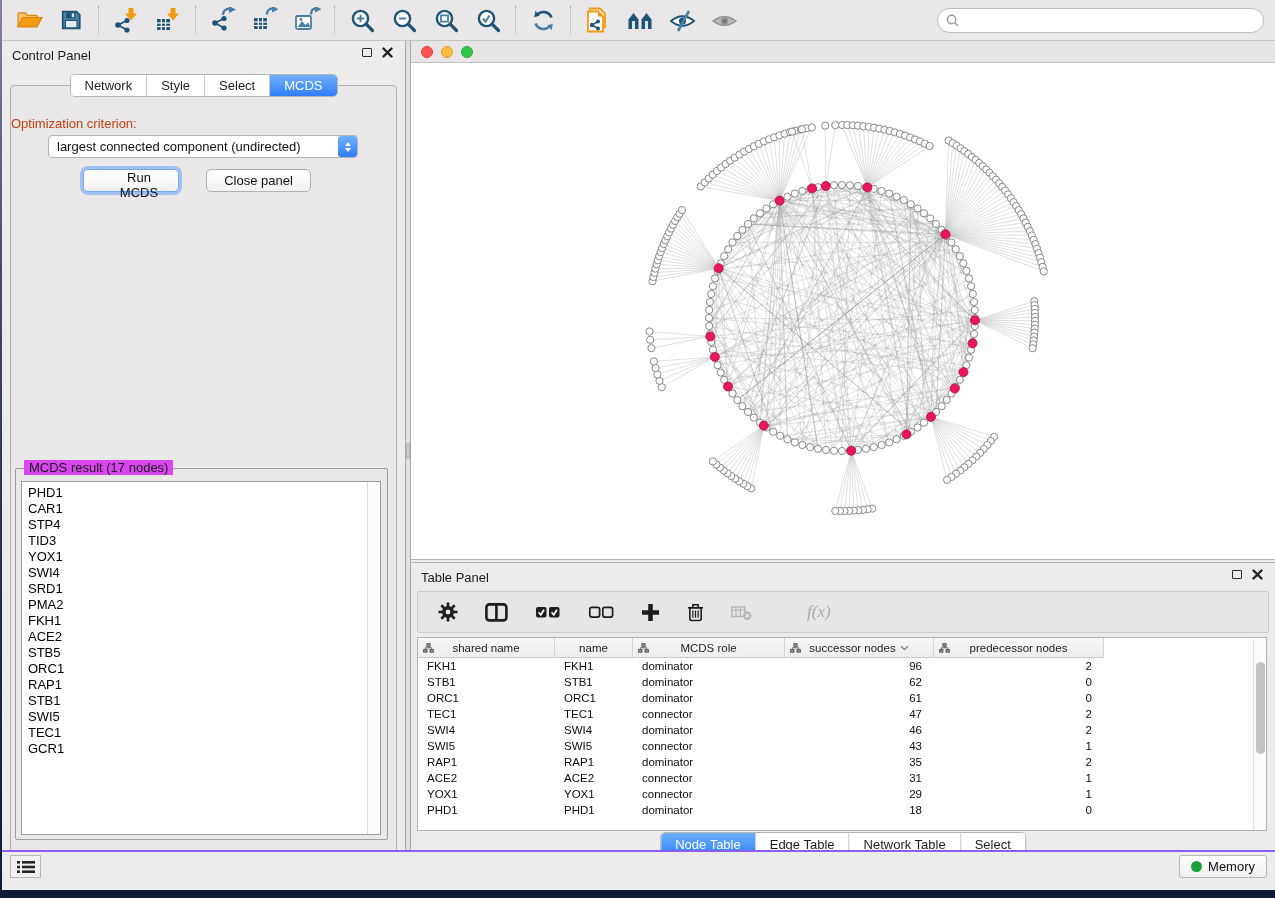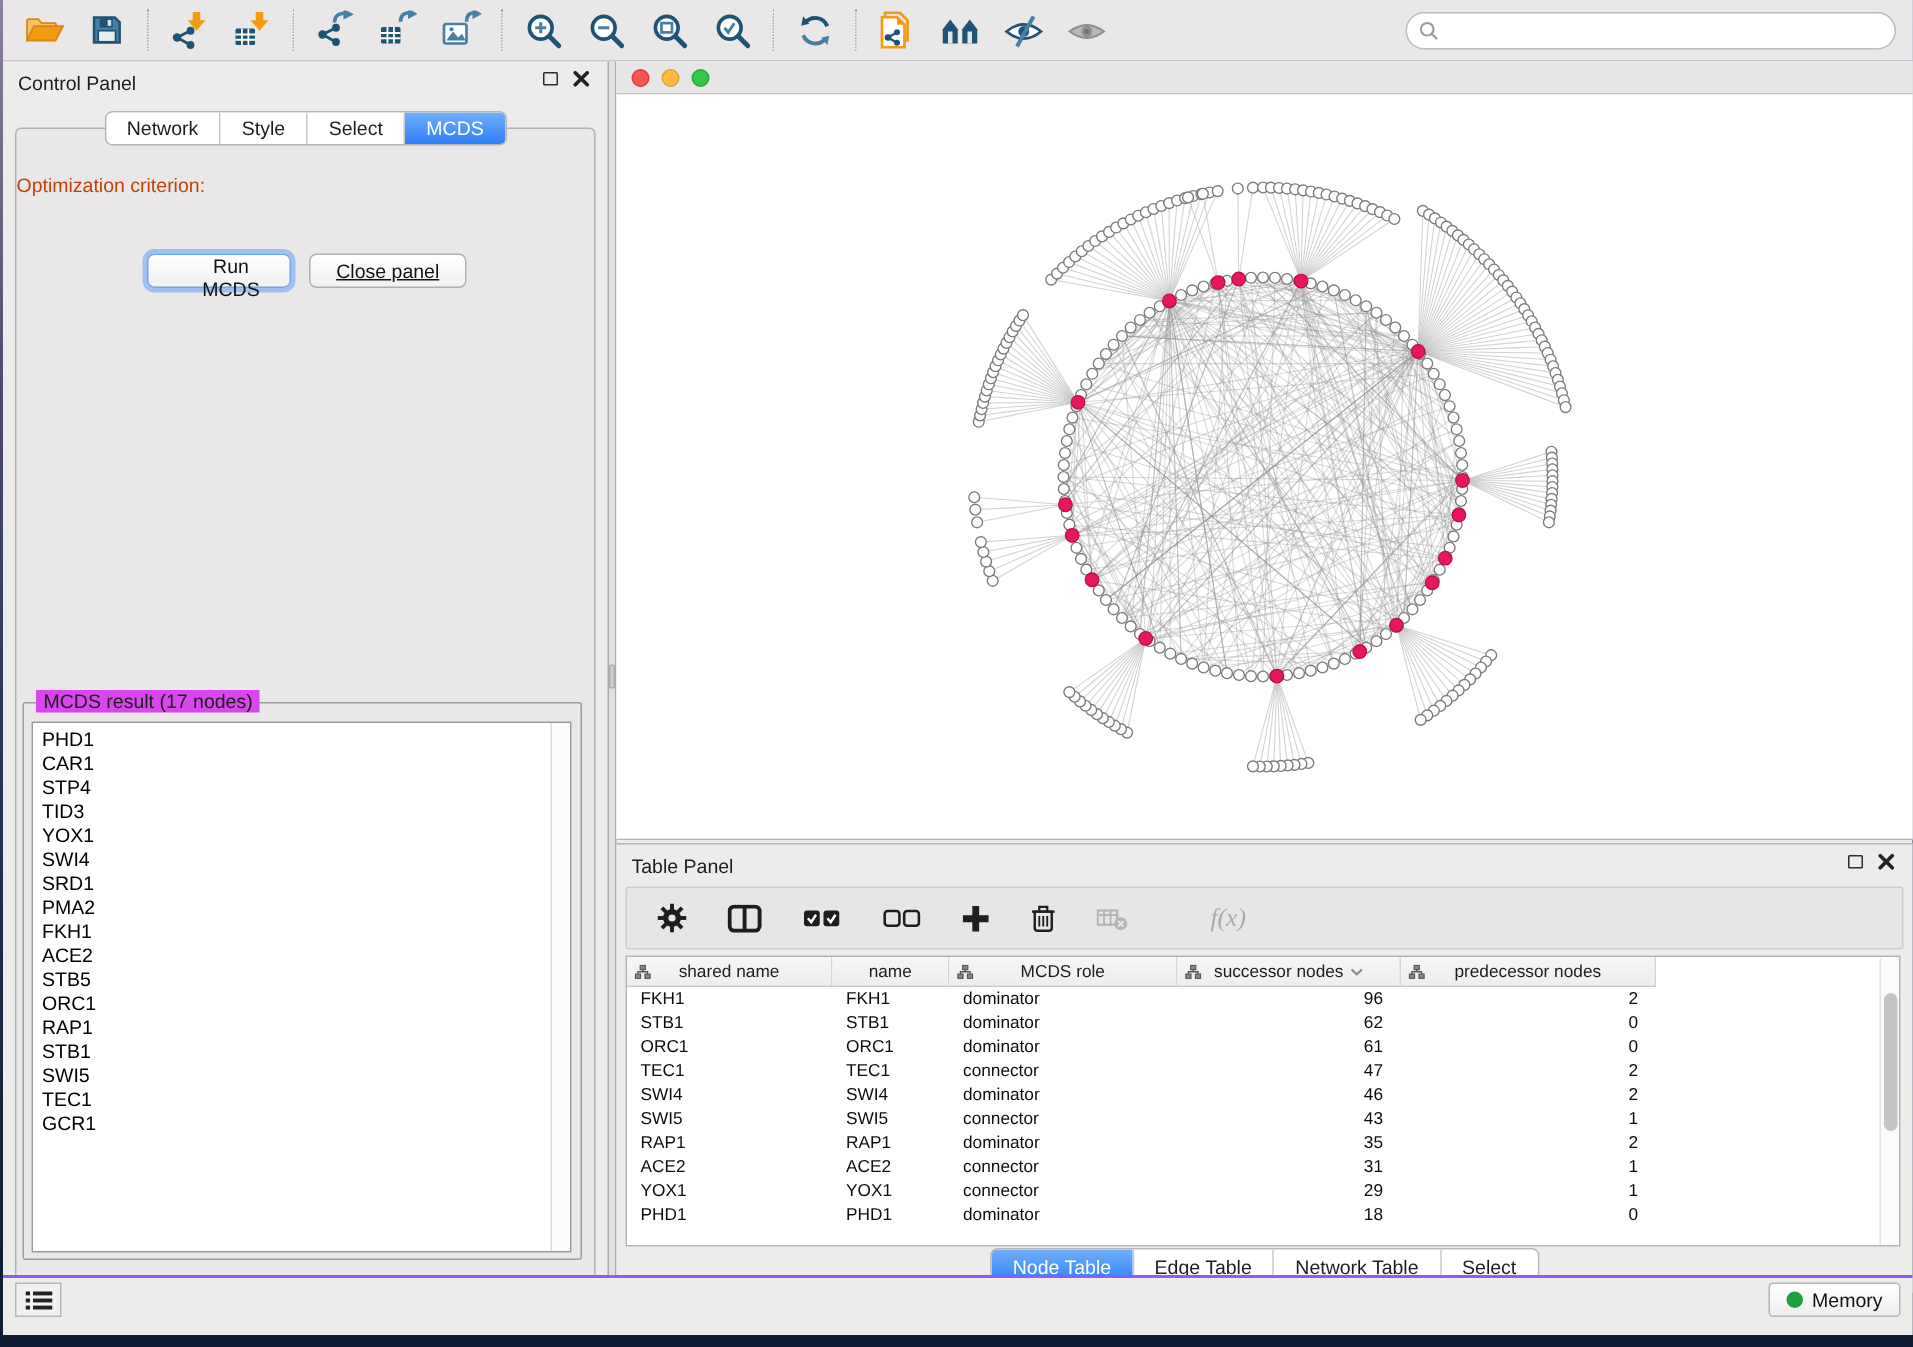--- a/index.html
+++ b/index.html
@@ -45,22 +45,22 @@
   .select .val { flex:1; font-size:13px; color:#111; padding-left:8px; white-space:nowrap; overflow:hidden; }
   .stepper { width:19px; height:21px; margin-right:0px; border-radius:3px;
     background:linear-gradient(#6fb0fb,#2f7ef8); display:flex; flex-direction:column;
     align-items:center; justify-content:center; gap:2px; }
   .stepper i { width:0; height:0; border-left:3.5px solid transparent; border-right:3.5px solid transparent; }
   .stepper .up { border-bottom:4px solid #fff; }
   .stepper .dn { border-top:4px solid #fff; }
   .btn { height:23px; background:linear-gradient(#ffffff,#f1f1f1); border:1px solid #b0b0b0;
     border-radius:5px; font:13px "Liberation Sans",sans-serif; color:#111; padding:0 12px; cursor:pointer; }
   .btn.focus-ring { box-shadow:0 0 0 3px rgba(100,160,250,.55); border-color:#74a7e8; }
-  #run-btn { position:absolute; left:87px; top:83px; width:96px;padding-left:28px; }
-  #closepanel-btn { position:absolute; left:195px; top:83px; width:105px;text-decoration:underline; }
+  #run-btn { position:absolute; left:72px; top:83px; width:96px;padding-left:28px; }
+  #closepanel-btn { position:absolute; left:195px; top:83px; width:105px; }
 
   .groupbox { position:absolute; left:4px; width:373px; top:382px; height:372px;
     border:1px solid #9f9d9d; border-radius:2px; }
   .groupbox legend { position:absolute; top:-9px; left:8px; background:#d946ef; padding:0 5px;
     font-size:13px; color:#1a1a1a; }
   .listbox { position:absolute; left:5px; right:6px; top:12px; bottom:4px; background:#fff;
     border:1px solid #999; overflow:hidden; }
   .list-gutter { position:absolute; top:0; right:0; bottom:0; width:13px; background:#fcfcfc;
     border-left:1px solid #dcdcdc; }
   .mcds-item { font-size:13px; line-height:16px; padding-left:6px; color:#000; }
@@ -339,20 +339,27 @@
         <span class="float-ico"></span>
         <span class="close-x">
           <svg width="11" height="11" viewBox="0 0 11 11">
               <path d="M1.5 1.5 L9.5 9.5 M9.5 1.5 L1.5 9.5" stroke="#222" stroke-width="2.4" stroke-linecap="round"></path>
             </svg>
         </span>
       </span>
     </div>
     <div class="cp-content">
       <div class="crit-label">Optimization criterion:</div>
+      <div class="select">
+        <span class="val">largest connected component (undirected)</span>
+        <span class="stepper">
+            <i class="up"></i>
+            <i class="dn"></i>
+          </span>
+      </div>
       <button id="run-btn" class="btn focus-ring">Run MCDS</button>
       <button id="closepanel-btn" class="btn">Close panel</button>
 
       <div class="groupbox">
         <legend>MCDS result (17 nodes)</legend>
         <div class="listbox">
           <div id="mcds-list">
               <div class="mcds-item">PHD1</div>
               <div class="mcds-item">CAR1</div>
               <div class="mcds-item">STP4</div>

